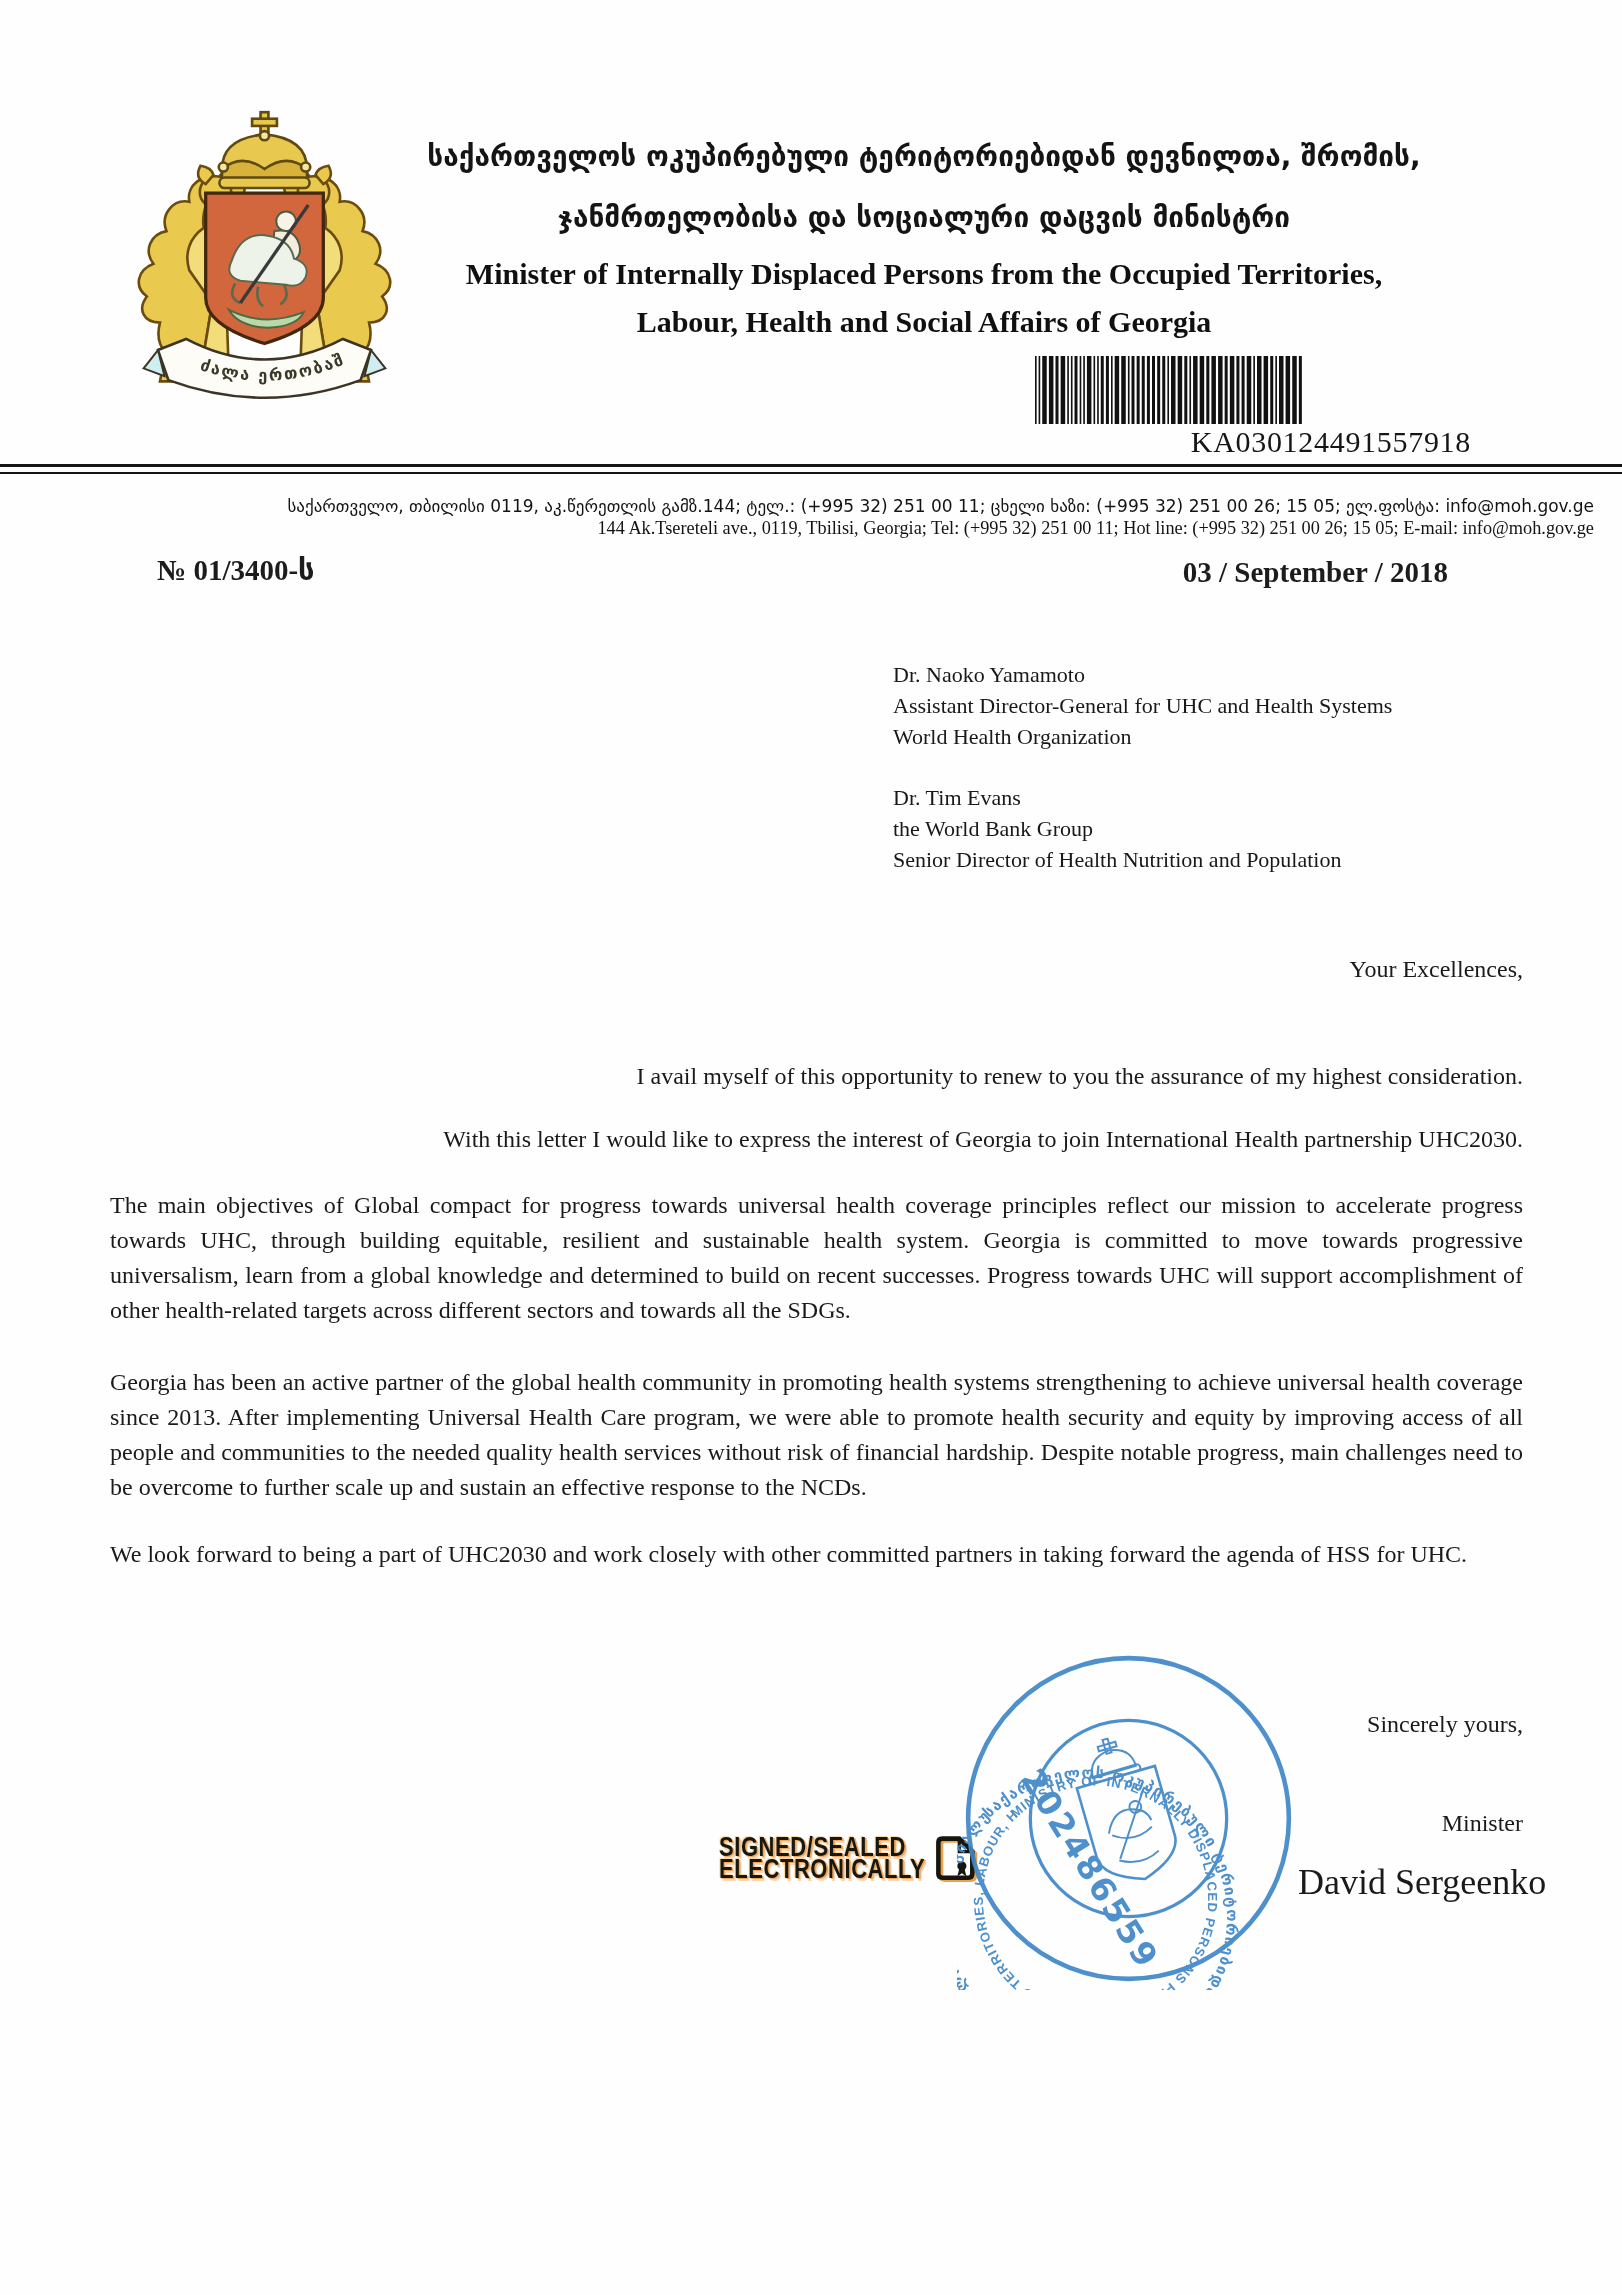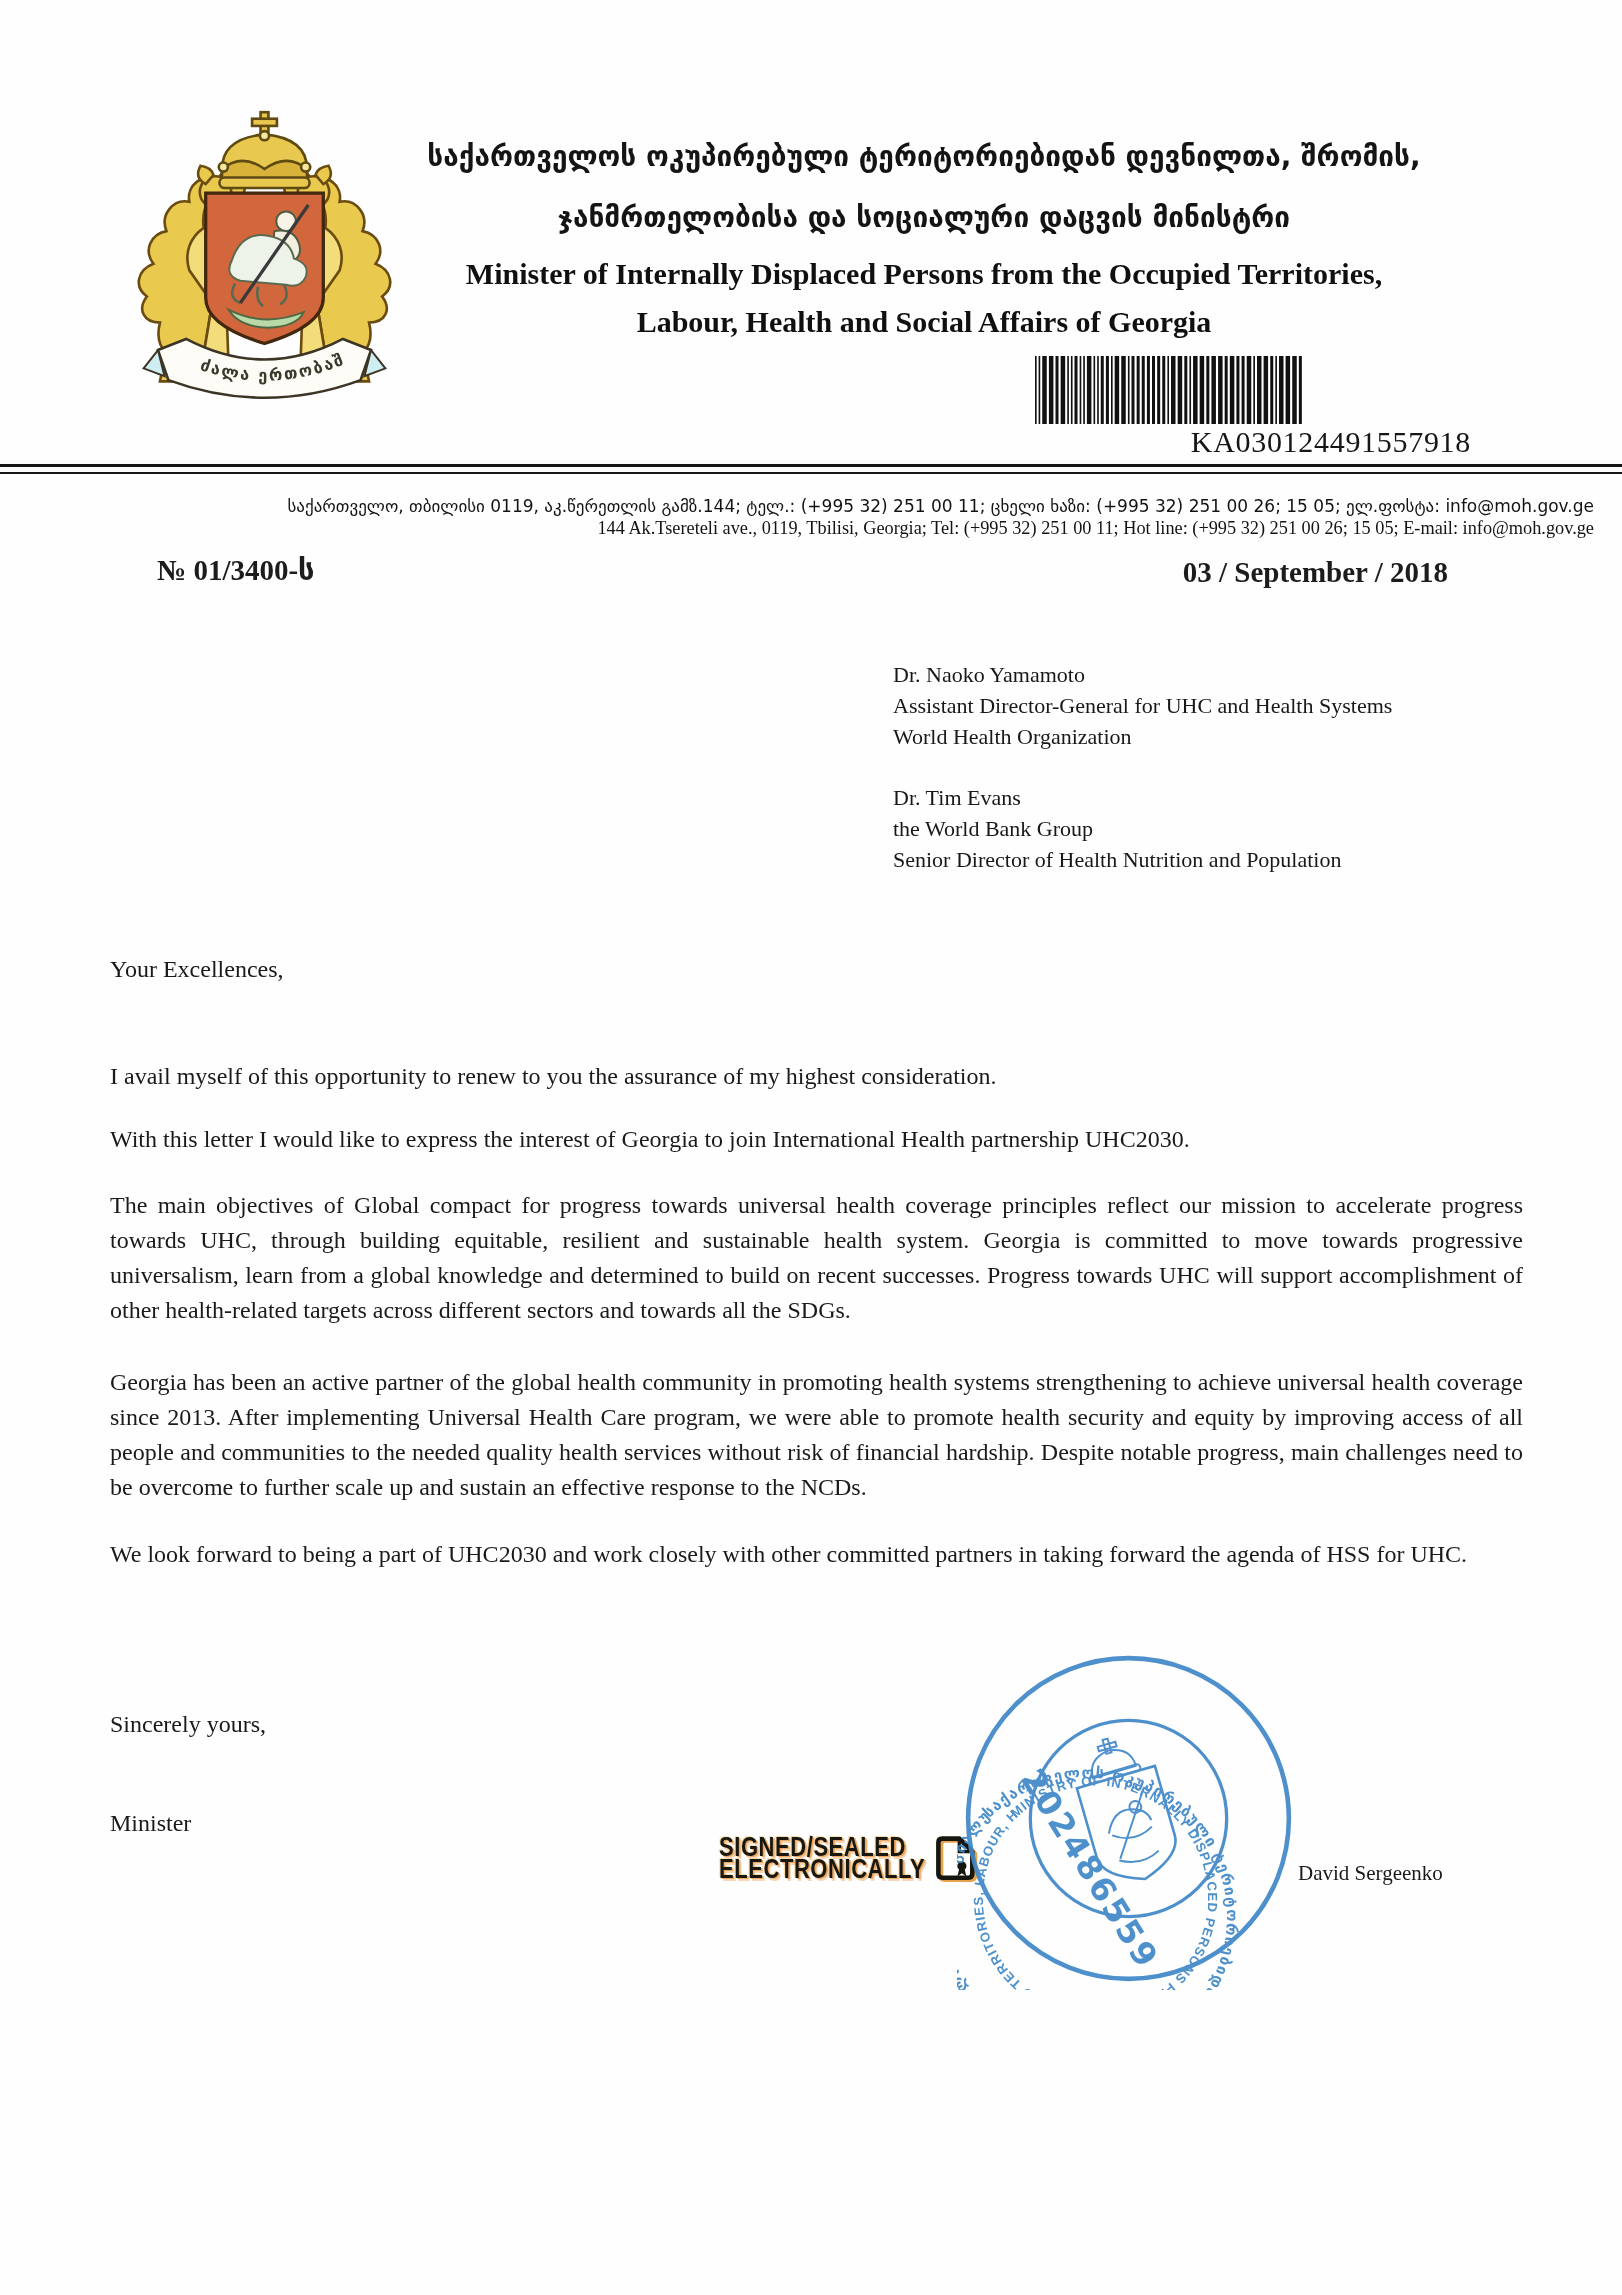--- a/index.html
+++ b/index.html
@@ -20,26 +20,26 @@
   .rule{left:0;top:464px;width:1623px;height:5.2px;border-top:3.9px solid #151515;border-bottom:2px solid #151515;}
   .addr{left:0;top:496px;width:1594px;text-align:right;font-size:18.3px;line-height:21.6px;color:#131313;}
   .addr .ka{font-family:"DejaVu Sans","Liberation Serif",sans-serif;font-size:17px;}
   .refnum{left:157px;top:553px;font-size:29px;font-weight:bold;font-family:"Liberation Serif","DejaVu Sans",serif;}
   .dateline{left:1046px;top:556px;width:402px;text-align:right;font-size:29px;font-weight:bold;}
   
   .recip{left:893px;width:654px;font-size:22px;line-height:31px;color:#181818;}
   .recip1{top:659px;} .recip2{top:782px;}
   
   .bodytext{left:110px;width:1413px;font-size:24px;line-height:35px;text-align:justify;color:#1a1a1a;}
-  .single{text-align:left;}
+  .single{text-align:right;}
   .salutation{top:952px;}
   .p1{top:1059px;} .p2{top:1122px;} .p3{top:1188px;} .p4{top:1365px;}
   .p5{top:1537px;} .p6{top:1622px;}
   .closing{top:1707px;} .minister{top:1806px;}
-  .signer-name{left:1298px;top:1861px;font-size:21px;color:#1a1a1a;}
+  .signer-name{left:1298px;top:1861px;font-size:36px;color:#1a1a1a;}
   
   .esign{left:719px;top:1836px;width:275px;height:59px;}
   .esign-text{position:absolute;left:0;top:0;font-family:"Liberation Sans","DejaVu Sans",sans-serif;
     font-weight:bold;font-size:27.5px;line-height:21.6px;color:#181810;transform:scaleX(.80);transform-origin:left top;
     text-shadow:2px 1.3px 0 #eda75f,3.3px 2.6px 0 rgba(237,167,95,.45),-1.3px -0.7px 0 rgba(247,210,150,.8);
     letter-spacing:0.7px;white-space:nowrap;}
   .esign-icon{position:absolute;left:214px;top:0px;width:46px;height:47px;}
   
   .stamp{left:957px;top:1647px;width:343px;height:343px;opacity:.92;}
   .stamp text{fill:#3f87c7;}

